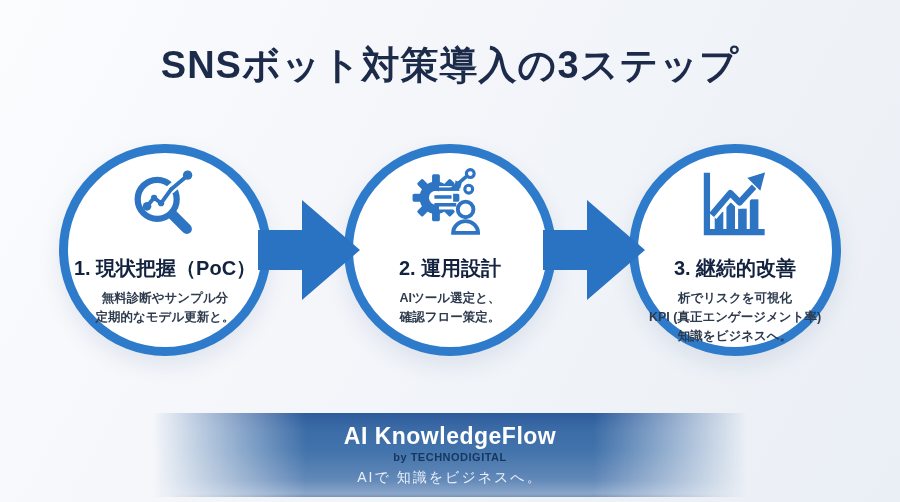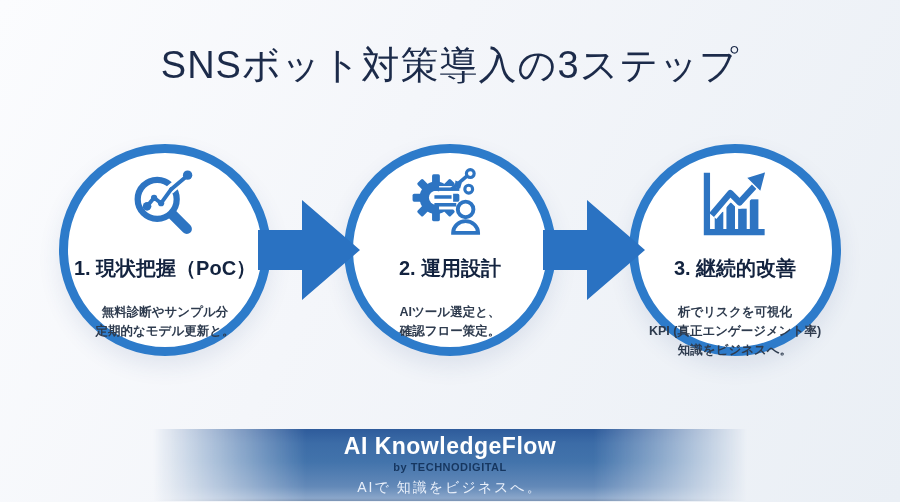--- a/index.html
+++ b/index.html
@@ -12,21 +12,21 @@
     position: relative;
     width: 900px; height: 502px;
     background: linear-gradient(118deg, #fbfcfe 0%, #f4f6fa 40%, #eaeff5 100%);
     overflow: hidden;
   }
   .main-title {
     position: absolute;
     top: 40px; left: 0; right: 0;
     text-align: center;
     font-size: 38px;
-    font-weight: 400;
+    font-weight: 700;
     letter-spacing: 1px;
     color: var(--title_navy, #1c2b4a);
   }
   .step-circle {
     position: absolute;
     top: 144px;
     width: 212px; height: 212px;
     background: #ffffff;
     border: 9px solid var(--circle_border_blue, #2d7bca);
     border-radius: 50%;
@@ -47,49 +47,48 @@
     flex: 0 0 auto;
   }
   .step-heading {
     margin-top: 12px;
     font-size: 20px;
     font-weight: 700;
     color: var(--step_heading_navy, #13233f);
     white-space: nowrap;
   }
   .step-body {
-    margin-top: 21px;
+    margin-top: 7px;
     font-size: 12.5px;
     line-height: 1.5;
     font-weight: 600;
     color: var(--step_body_gray, #2e3b4e);
   }
   .step-body div { white-space: nowrap; }
   .flow-arrow {
     position: absolute;
     top: 192px;
     width: 104px; height: 116px;
     color: var(--arrow_blue, #2a72c2);
     z-index: 2;
   }
   .flow-arrow.a1 { left: 258px; }
   .flow-arrow.a2 { left: 543px; }
   .footer-band {
     position: absolute;
     top: 413px; left: 0; right: 0;
-    height: 72px;
+    height: 84px;
     background: linear-gradient(180deg, #2e5b9b 0%, #3c6ca7 20%, var(--band_blue, #4273ab) 45%, #6389b8 80%, #8aa6ca 96%, #7a93b3 100%);
     -webkit-mask-image: linear-gradient(90deg, transparent 17%, #000 34%, #000 66%, transparent 83%);
     mask-image: linear-gradient(90deg, transparent 17%, #000 34%, #000 66%, transparent 83%);
     display: flex;
     flex-direction: column;
     align-items: center;
     justify-content: center;
     text-align: center;
-    margin-top: 16px;
   }
   .brand-name {
     font-size: 23px;
     font-weight: 700;
     letter-spacing: 0.5px;
     color: #ffffff;
   }
   .brand-byline {
     margin-top: 1px;
     font-size: 11px;

